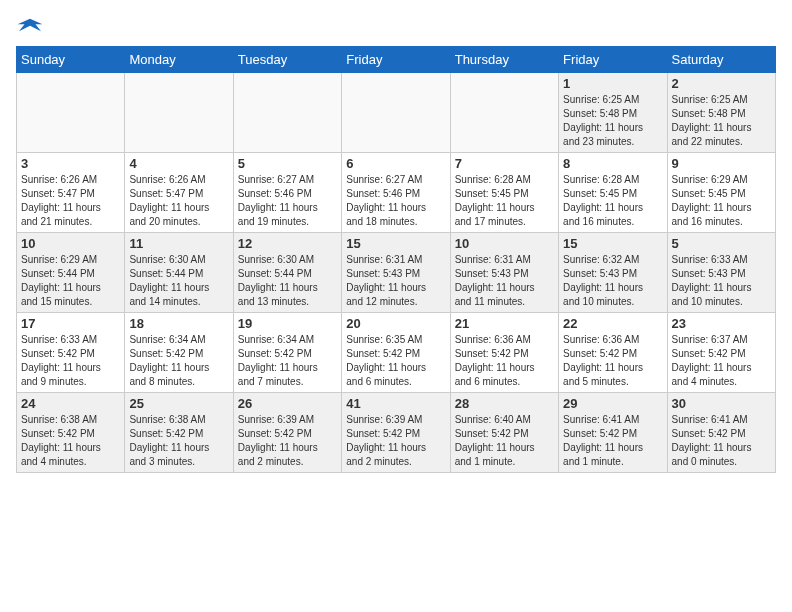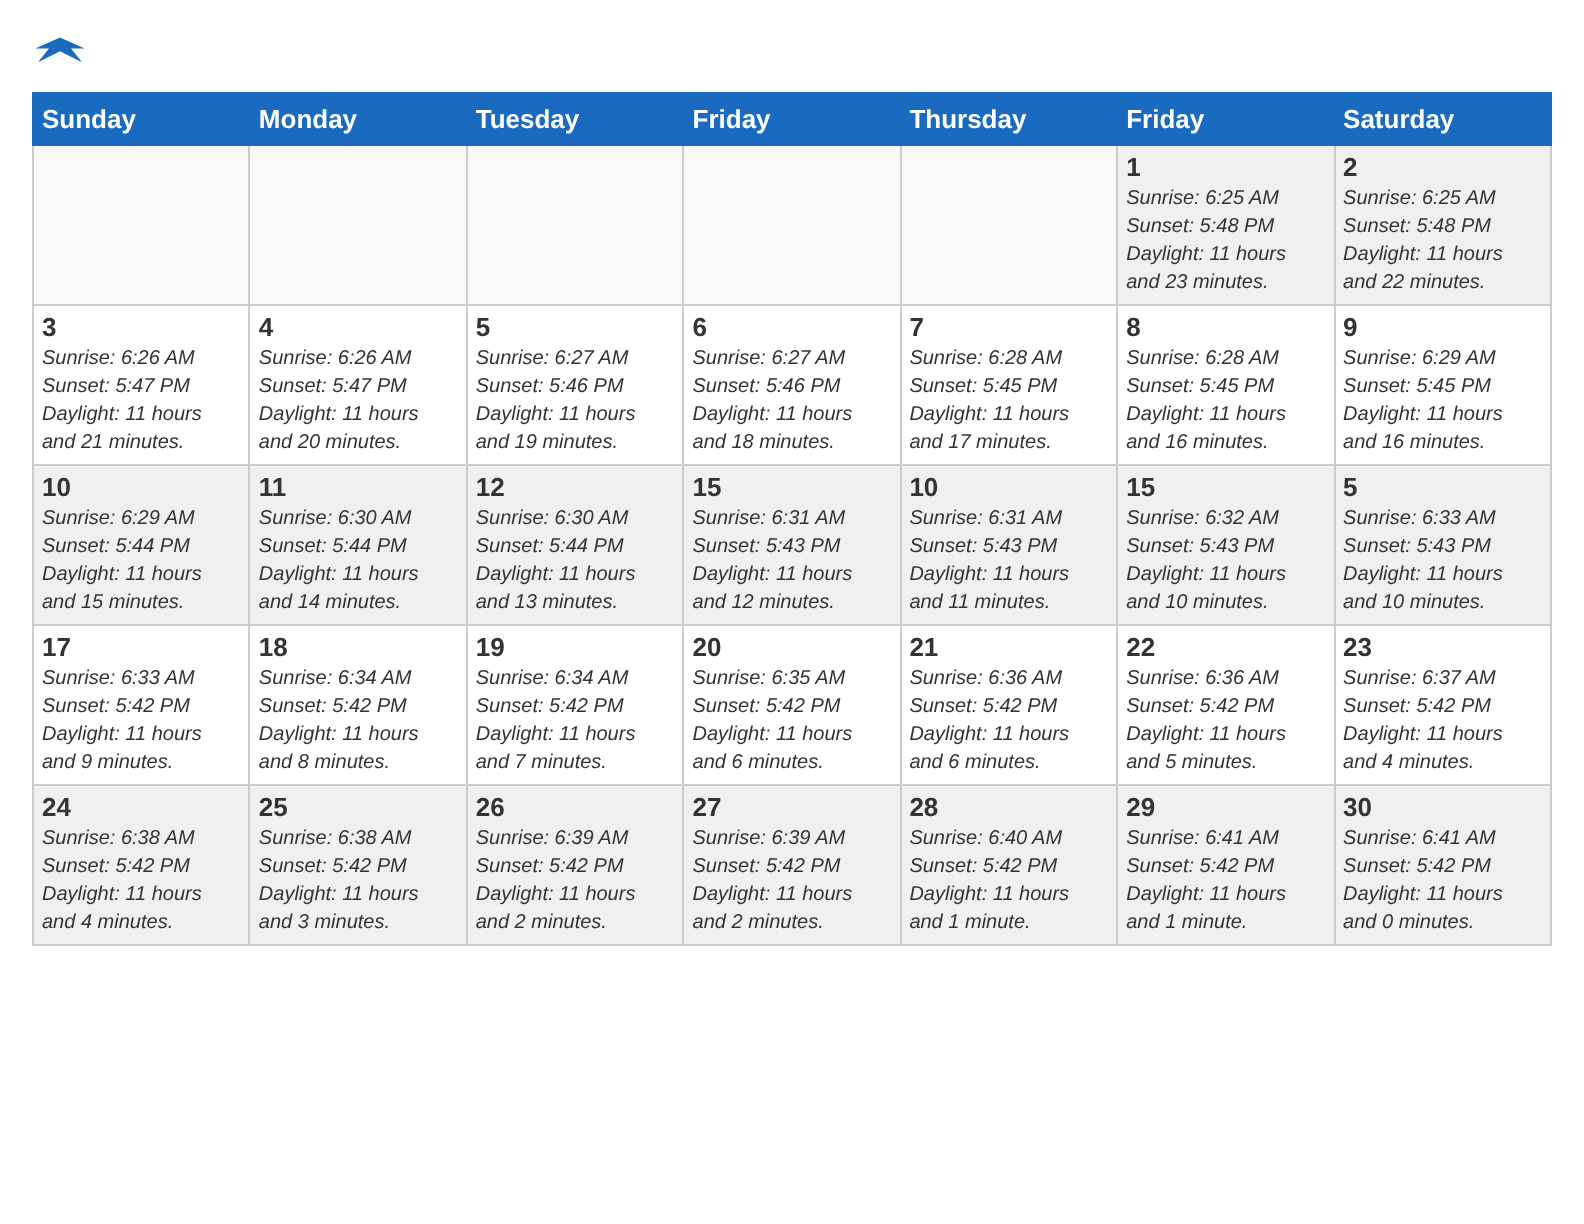--- a/index.html
+++ b/index.html
@@ -29,21 +29,21 @@
     }
     .title-block { text-align: right; }
     .month-title { font-size: 32px; font-weight: bold; color: #333; }
     .location { font-size: 16px; color: #555; }
 
     .calendar { width: 100%; border-collapse: collapse; }
     .calendar th {
       background: #1a6bbf;
       color: #fff;
       font-size: 13px;
-      font-weight: bold;
+      font-weight: normal;
       padding: 5px 4px;
       text-align: left;
       border: 1px solid #1a6bbf;
     }
     .calendar td {
       border: 1px solid #ccc;
       vertical-align: top;
       padding: 3px 4px;
       width: calc(100% / 7);
       height: 78px;
@@ -51,21 +51,21 @@
       color: #333;
       background: #fff;
     }
     .calendar td.empty { background: #f9f9f9; }
     .day-num {
       font-size: 13px;
       font-weight: bold;
       display: block;
       margin-bottom: 2px;
     }
-    .day-info { font-size: 10px; line-height: 1.4; color: #333; font-style: italic; }
+    .day-info { font-size: 10px; line-height: 1.4; color: #333; }
     .row-shade td { background: #f0f0f0; }
   </style>
 </head>
 <body>
 
 <div class="header">
   <div class="logo">
     <svg class="logo-bird" viewBox="0 0 40 32">
       <polygon points="20,4 38,12 28,12 36,22 20,14 4,22 12,12 2,12" fill="#1a6bbf"></polygon>
     </svg>
@@ -205,21 +205,21 @@
         </td>
         <td>
           <span class="day-num">25</span>
           <div class="day-info">Sunrise: 6:38 AM<br>Sunset: 5:42 PM<br>Daylight: 11 hours<br>and 3 minutes.</div>
         </td>
         <td>
           <span class="day-num">26</span>
           <div class="day-info">Sunrise: 6:39 AM<br>Sunset: 5:42 PM<br>Daylight: 11 hours<br>and 2 minutes.</div>
         </td>
         <td>
-          <span class="day-num">27</span>
+          <span class="day-num">41</span>
           <div class="day-info">Sunrise: 6:39 AM<br>Sunset: 5:42 PM<br>Daylight: 11 hours<br>and 2 minutes.</div>
         </td>
         <td>
           <span class="day-num">28</span>
           <div class="day-info">Sunrise: 6:40 AM<br>Sunset: 5:42 PM<br>Daylight: 11 hours<br>and 1 minute.</div>
         </td>
         <td>
           <span class="day-num">29</span>
           <div class="day-info">Sunrise: 6:41 AM<br>Sunset: 5:42 PM<br>Daylight: 11 hours<br>and 1 minute.</div>
         </td>

